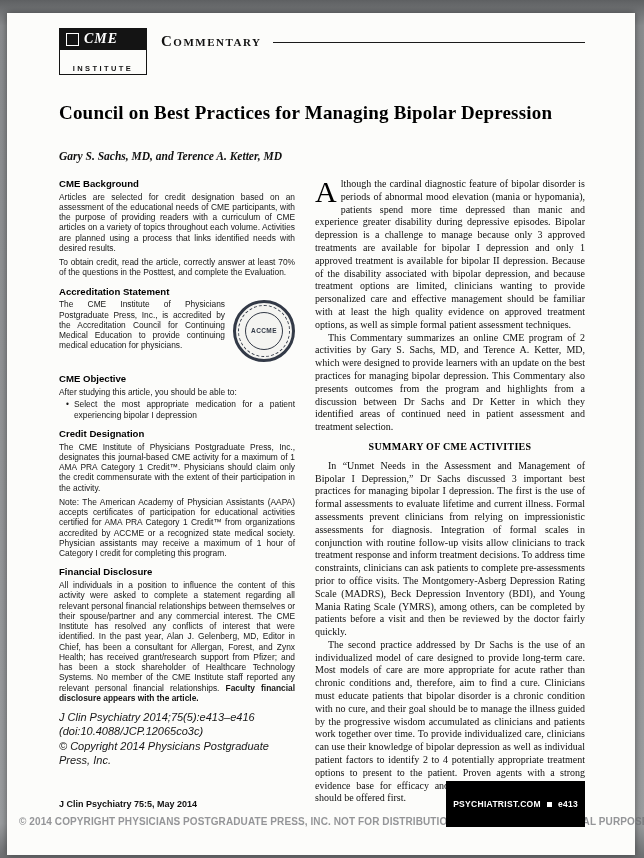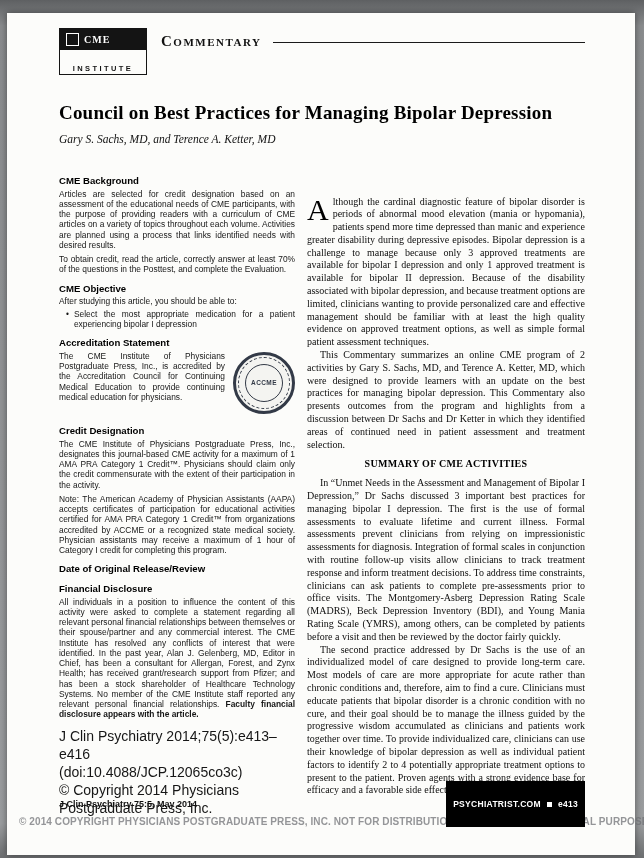--- a/index.html
+++ b/index.html
@@ -24,62 +24,62 @@
   
   .header { display: flex; align-items: flex-start; gap: 14px; }
   .logo { width: 88px; flex: none; }
   .logo-top {
     background: #141414; color: #fff; height: 20px;
     display: flex; align-items: center; gap: 5px; padding: 0 6px;
     border: 1px solid #141414;
   }
   .logo-sq { width: 11px; height: 11px; border: 1.5px solid #fff; background: #141414; flex: none; }
   .logo-cme {
-    font-family: "Liberation Serif", serif; font-weight: 700; 
-    font-size: 10px; letter-spacing: 1px;
+    font-family: "Liberation Serif", serif; font-weight: 700; font-style: italic;
+    font-size: 14px; letter-spacing: 1px;
   }
   .logo-bottom {
     border: 1px solid #141414; border-top: none;
     text-align: center; font-family: "Liberation Sans", sans-serif;
     font-size: 7.5px; font-weight: 700; letter-spacing: 2.4px;
     padding: 14px 0 1px; color: #141414;
   }
   .section-row { flex: 1; display: flex; align-items: center; margin-top: 5px; }
   .section-label {
     font-family: "Liberation Serif", serif;
     font-variant: small-caps; font-weight: 700;
     font-size: 15px; letter-spacing: 1.5px; color: #111;
   }
   .header-rule { flex: 1; height: 1.5px; background: #1a1a1a; margin-left: 12px; margin-top: 2px; }
 
   
   .title {
     margin: 27px 0 0; font-size: 19px; font-weight: 700; color: #000;
     letter-spacing: 0.2px; font-family: "Liberation Serif", serif;
   }
-  .byline { margin-top: 9px; font-size: 11.5px; font-weight: 400; font-style: italic; color: #111; }
-
-  
-  .cols { display: flex; gap: 12px; margin-top: 30px; align-items: center; }
+  .byline { margin-top: 26px; font-size: 11.5px; font-weight: 700; font-style: italic; color: #111; }
+
+  
+  .cols { display: flex; gap: 20px; margin-top: 16px; }
   .col-left {
     width: 236px; flex: none;
     font-family: "Liberation Sans", sans-serif;
     font-size: 8.4px; line-height: 1.22; color: #161616;
     text-align: justify;
   }
   .col-left .sec::after { content: ""; display: block; clear: both; }
   .col-left h3 {
     font-size: 9.6px; font-weight: 700; margin: 8px 0 2px;
     text-align: left; color: #000;
   }
   .col-left .sec:first-child h3 { margin-top: 0; }
   .col-left p { margin: 0 0 4px; }
   .bullet { display: flex; gap: 5px; padding-left: 7px; margin: 2px 0 0; }
   .bullet::before { content: "\2022"; flex: none; }
-  .citation { margin-top: 7px; font-size: 14px; line-height: 1.3; text-align: left; }
+  .citation { font-style: italic; margin-top: 7px; font-size: 11px; line-height: 1.3; text-align: left; }
 
   
   .seal {
     float: right; width: 56px; height: 56px; margin: 1px 0 3px 8px;
     border-radius: 50%; border: 3px solid #333a47; background: #f4f4f1;
     position: relative; display: flex; align-items: center; justify-content: center;
   }
   .seal::before { content: ""; position: absolute; inset: 2px; border-radius: 50%; border: 1px dashed #333a47; }
   .seal::after  { content: ""; position: absolute; inset: 9px; border-radius: 50%; border: 1.5px solid #333a47; }
   .seal-text { font-family: "Liberation Sans", sans-serif; font-size: 6.5px; font-weight: 700; letter-spacing: 0.4px; color: #333a47; }
@@ -152,43 +152,42 @@
 
       <div class="col-left">
 
         <div class="sec">
           <h3>CME Background</h3>
           <p>Articles are selected for credit designation based on an assessment of the educational needs of CME participants, with the purpose of providing readers with a curriculum of CME articles on a variety of topics throughout each volume. Activities are planned using a process that links identified needs with desired results.</p>
           <p>To obtain credit, read the article, correctly answer at least 70% of the questions in the Posttest, and complete the Evaluation.</p>
         </div>
 
         <div class="sec">
+          <h3>Accreditation Statement</h3>
+          <div class="seal">
+            <span class="seal-text">ACCME</span>
+          </div>
+          <p>The CME Institute of Physicians Postgraduate Press, Inc., is accredited by the Accreditation Council for Continuing Medical Education to provide continuing medical education for physicians.</p>
+        </div>
+
+        <div class="sec">
           <h3>CME Objective</h3>
           <p style="margin-bottom:1px;">After studying this article, you should be able to:</p>
           <div class="bullet">
             <span>Select the most appropriate medication for a patient experiencing bipolar I depression</span>
           </div>
         </div>
 
         <div class="sec">
-          <h3>Accreditation Statement</h3>
-          <div class="seal">
-            <span class="seal-text">ACCME</span>
-          </div>
-          <p>The CME Institute of Physicians Postgraduate Press, Inc., is accredited by the Accreditation Council for Continuing Medical Education to provide continuing medical education for physicians.</p>
-        </div>
-
-        <div class="sec">
           <h3>Credit Designation</h3>
           <p>The CME Institute of Physicians Postgraduate Press, Inc., designates this journal-based CME activity for a maximum of 1 AMA PRA Category 1 Credit™. Physicians should claim only the credit commensurate with the extent of their participation in the activity.</p>
           <p>Note: The American Academy of Physician Assistants (AAPA) accepts certificates of participation for educational activities certified for AMA PRA Category 1 Credit™ from organizations accredited by ACCME or a recognized state medical society. Physician assistants may receive a maximum of 1 hour of Category I credit for completing this program.</p>
         </div>
 
         <div class="sec">
-          <h3>Date of Original Release/Review</h3>
         </div>
 
         <div class="sec">
           <h3>Financial Disclosure</h3>
           <p><span>All individuals in a position to influence the content of this activity were asked to complete a statement regarding all relevant personal financial relationships between themselves or their spouse/partner and any commercial interest. The CME Institute has resolved any conflicts of interest that were identified. In the past year, Alan J. Gelenberg, MD, Editor in Chief, has been a consultant for Allergan, Forest, and Zynx Health; has received grant/research support from Pfizer; and has been a stock shareholder of Healthcare Technology Systems. No member of the CME Institute staff reported any relevant personal financial relationships. </span><strong>Faculty financial disclosure appears with the article.</strong></p>
         </div>
 
         <div class="citation">
           <div>J Clin Psychiatry 2014;75(5):e413–e416</div>
           <div>(doi:10.4088/JCP.12065co3c)</div>

